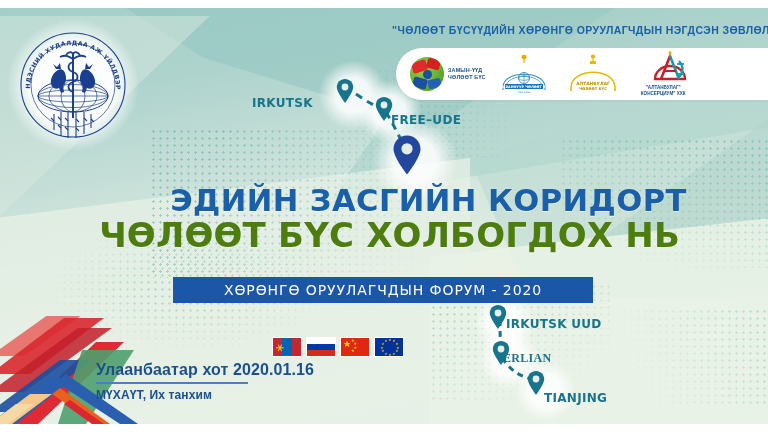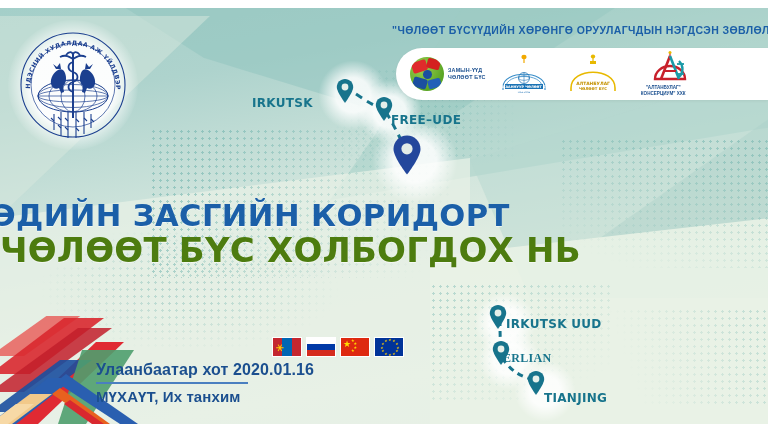--- a/index.html
+++ b/index.html
@@ -82,42 +82,42 @@
   
   .sp4-mark{width:38px;height:34px;margin:0 3px 0 16px;position:relative;}
   .sp4-txt{font-size:4.6px;font-weight:bold;color:#1b4f8f;line-height:1.4;text-align:center;}
 
   
   .emblem{position:absolute;left:14px;top:26px;width:118px;height:118px;z-index:22;}
   .emblem-glow{position:absolute;left:-6px;top:-6px;width:130px;height:130px;border-radius:50%;
       background:radial-gradient(circle,rgba(255,255,255,.95) 45%,rgba(255,255,255,0) 72%);}
 
   
-  .title-wrap{position:absolute;left:0;top:186px;width:680px;text-align:left;z-index:26;margin-top:15px;}
+  .title-wrap{position:absolute;left:0;top:186px;width:680px;text-align:right;z-index:26;}
   .t-line1{font-size:30px;font-weight:bold;color:#1b5fa8;letter-spacing:.4px;line-height:1.02;
       font-family:"DejaVu Sans",sans-serif;
       transform:scaleX(1.02);text-shadow:0 1px 0 rgba(255,255,255,.55);}
   .t-line2{font-size:34px;font-weight:bold;color:#4d7c0f;letter-spacing:.2px;line-height:1.04;
       margin-top:1px;font-family:"DejaVu Sans",sans-serif;
       text-shadow:0 1px 0 rgba(255,255,255,.55);}
 
   .ribbon{position:absolute;left:173px;top:277px;width:420px;height:26px;z-index:27;}
   .ribbon-body{position:absolute;left:0;top:0;width:420px;height:26px;background:#1c56a8;
       clip-path:polygon(0 0,100% 0,100% 100%,0 100%,2.6% 50%);}
   .ribbon-body2{position:absolute;left:0;top:0;width:420px;height:26px;background:#1c56a8;
       clip-path:polygon(0 0,100% 0,97.4% 50%,100% 100%,0 100%);}
   .ribbon-txt{position:absolute;left:0;top:0;width:420px;height:26px;line-height:26px;
       text-align:center;color:#ffffff;font-size:14px;letter-spacing:.9px;font-weight:normal;
       font-family:"DejaVu Sans",sans-serif;}
 
   
   .info{position:absolute;left:96px;top:333px;z-index:28;}
   .info-l1{font-size:16px;color:#1b4f8f;font-weight:bold;letter-spacing:.1px;white-space:nowrap;margin-top:28px;}
   .info-rule{width:152px;height:1.6px;background:#4a7fc0;margin:3px 0 4px 0;}
-  .info-l2{font-size:15px;color:#1b4f8f;font-weight:bold;letter-spacing:.1px;white-space:nowrap;}
+  .info-l2{font-size:12px;color:#1b4f8f;font-weight:bold;letter-spacing:.1px;white-space:nowrap;}
 
   
   .flags{position:absolute;left:272px;top:337px;display:flex;gap:4px;z-index:28;}
   .flag{width:30px;height:20px;border:.8px solid #ffffff;box-sizing:border-box;position:relative;overflow:hidden;}
   .fl-mn{display:flex;}
   .fl-mn span{display:block;height:100%;}
   .fl-mn .s1{width:33.34%;background:#c4272f;position:relative;}
   .fl-mn .s2{width:33.33%;background:#0066b3;}
   .fl-mn .s3{width:33.33%;background:#c4272f;}
   .soy2{position:absolute;left:31%;top:16%;width:38%;height:68%;color:#f9cf02;font-size:13px;
@@ -360,20 +360,25 @@
       <circle cx="9" cy="9" r="3.4" fill="#e6f0ea"></circle>
     </svg>
   </div>
   <div class="city" style="left:544px;top:383px;font-size:12px;letter-spacing:.3px;margin-top:8px;">TIANJING</div>
 
   <div class="title-wrap">
     <div class="t-line1">ЭДИЙН ЗАСГИЙН КОРИДОРТ</div>
     <div class="t-line2">ЧӨЛӨӨТ БҮС ХОЛБОГДОХ НЬ</div>
   </div>
 
+  <div class="ribbon">
+    <div class="ribbon-body"></div>
+    <div class="ribbon-body2"></div>
+    <div class="ribbon-txt">ХӨРӨНГӨ ОРУУЛАГЧДЫН ФОРУМ - 2020</div>
+  </div>
 
   <div class="info">
     <div class="info-l1">Улаанбаатар хот 2020.01.16</div>
     <div class="info-rule"></div>
     <div class="info-l2">МҮХАҮТ, Их танхим</div>
   </div>
 
   <div class="flags">
     <div class="flag fl-mn">
       <span class="s1">

